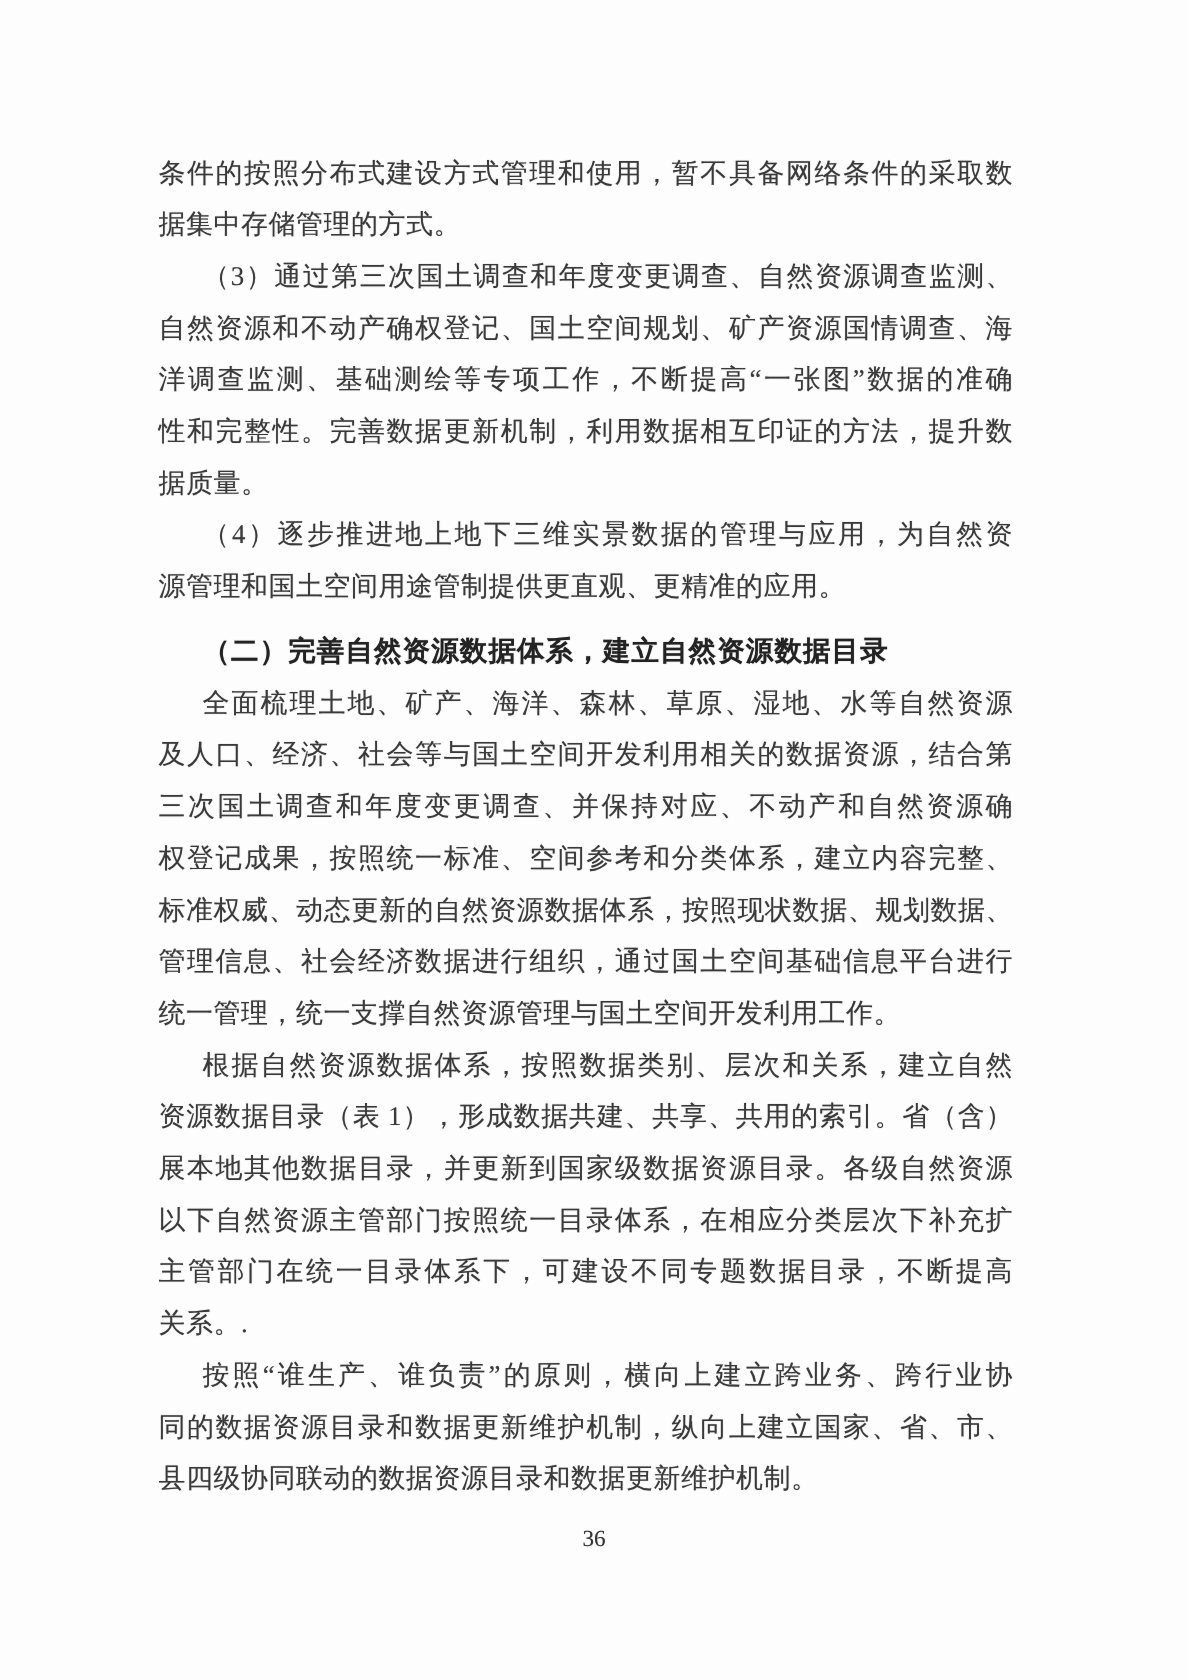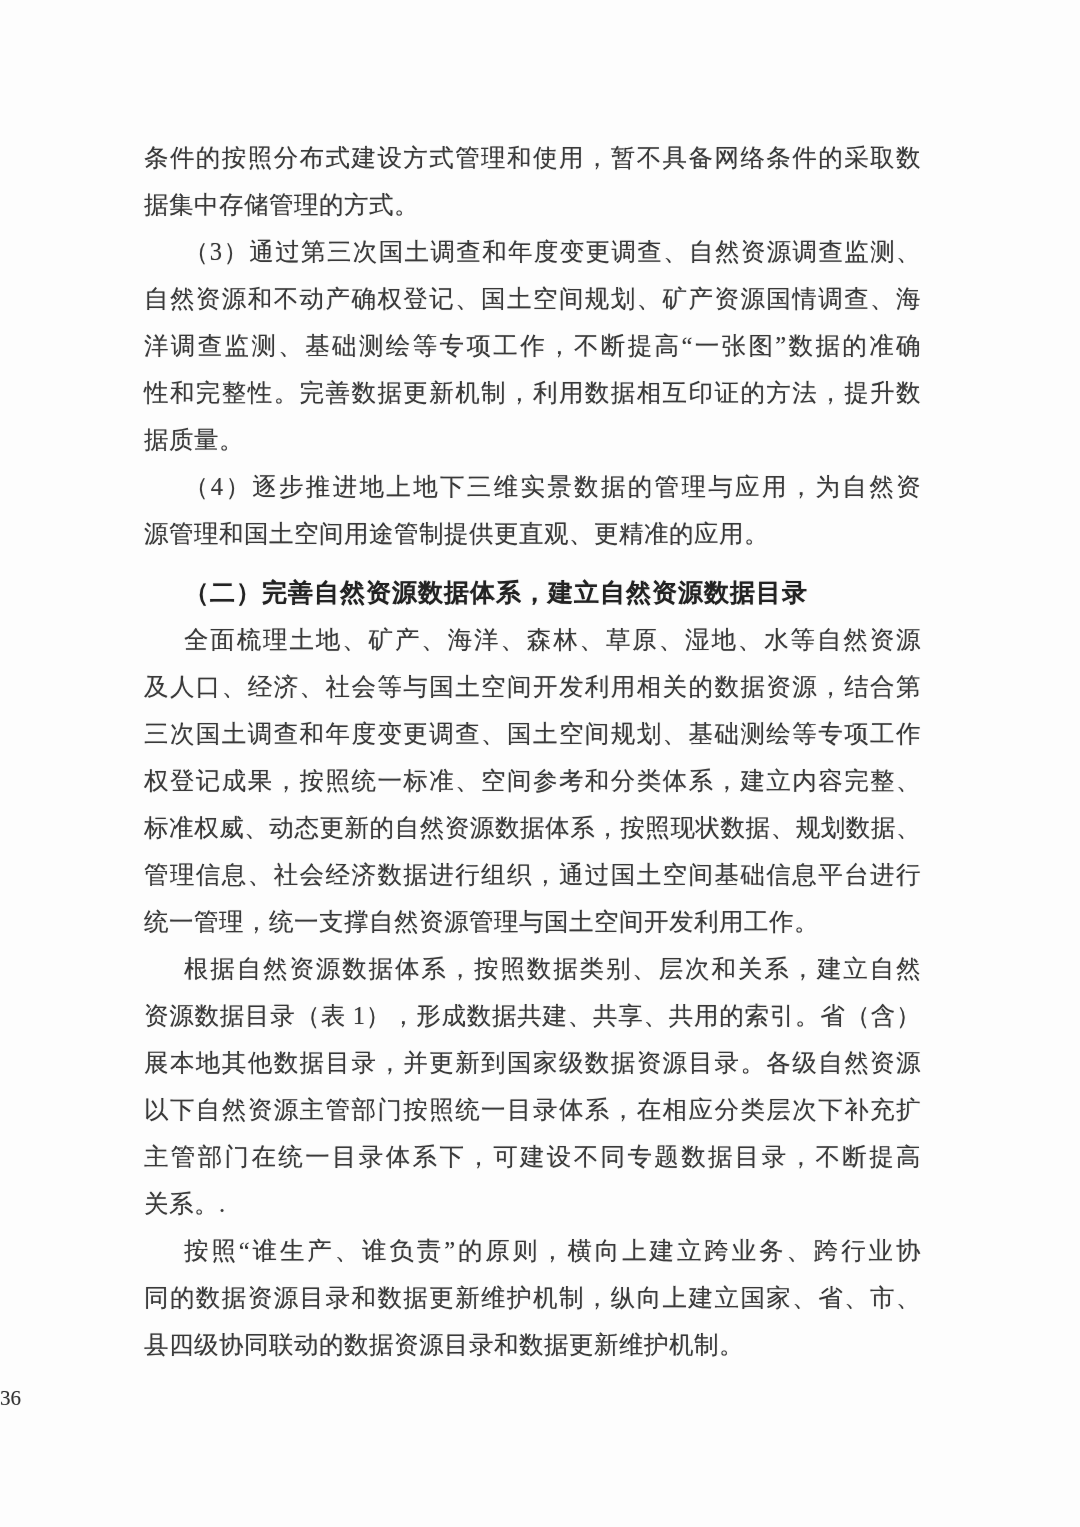--- a/index.html
+++ b/index.html
@@ -38,20 +38,21 @@
     margin-top: 12px;
     font-size: 25px;
     letter-spacing: 1px;
     text-shadow: 0 0 1px rgba(35, 35, 35, 0.5);
   }
   .page-number {
     position: absolute;
     left: 0;
     right: 0;
     top: 1386px;
+    text-align: center;
     font-size: 21px;
     color: #333333;
     text-shadow: 0 0 1px rgba(60, 60, 60, 0.4);
   }
 </style>
 </head>
 <body>
 
 <div class="page">
   <div class="content">
@@ -60,21 +61,21 @@
     <div class="line full para">（3）通过第三次国土调查和年度变更调查、自然资源调查监测、</div>
     <div class="line full">自然资源和不动产确权登记、国土空间规划、矿产资源国情调查、海</div>
     <div class="line full">洋调查监测、基础测绘等专项工作，不断提高“一张图”数据的准确</div>
     <div class="line full">性和完整性。完善数据更新机制，利用数据相互印证的方法，提升数</div>
     <div class="line">据质量。</div>
     <div class="line full para">（4）逐步推进地上地下三维实景数据的管理与应用，为自然资</div>
     <div class="line">源管理和国土空间用途管制提供更直观、更精准的应用。</div>
     <div class="line heading para">（二）完善自然资源数据体系，建立自然资源数据目录</div>
     <div class="line full para">全面梳理土地、矿产、海洋、森林、草原、湿地、水等自然资源</div>
     <div class="line full">及人口、经济、社会等与国土空间开发利用相关的数据资源，结合第</div>
-    <div class="line full">三次国土调查和年度变更调查、国土空间规划、基础测绘等专项工作</div>
+    <div class="line full">三次国土调查和年度变更调查、并保持对应、不动产和自然资源确</div>
     <div class="line full">权登记成果，按照统一标准、空间参考和分类体系，建立内容完整、</div>
     <div class="line full">标准权威、动态更新的自然资源数据体系，按照现状数据、规划数据、</div>
     <div class="line full">管理信息、社会经济数据进行组织，通过国土空间基础信息平台进行</div>
     <div class="line">统一管理，统一支撑自然资源管理与国土空间开发利用工作。</div>
     <div class="line full para">根据自然资源数据体系，按照数据类别、层次和关系，建立自然</div>
     <div class="line full">资源数据目录（表 1），形成数据共建、共享、共用的索引。省（含）</div>
     <div class="line full">展本地其他数据目录，并更新到国家级数据资源目录。各级自然资源</div>
     <div class="line full">以下自然资源主管部门按照统一目录体系，在相应分类层次下补充扩</div>
     <div class="line full">主管部门在统一目录体系下，可建设不同专题数据目录，不断提高</div>
     <div class="line">关系。.</div>

